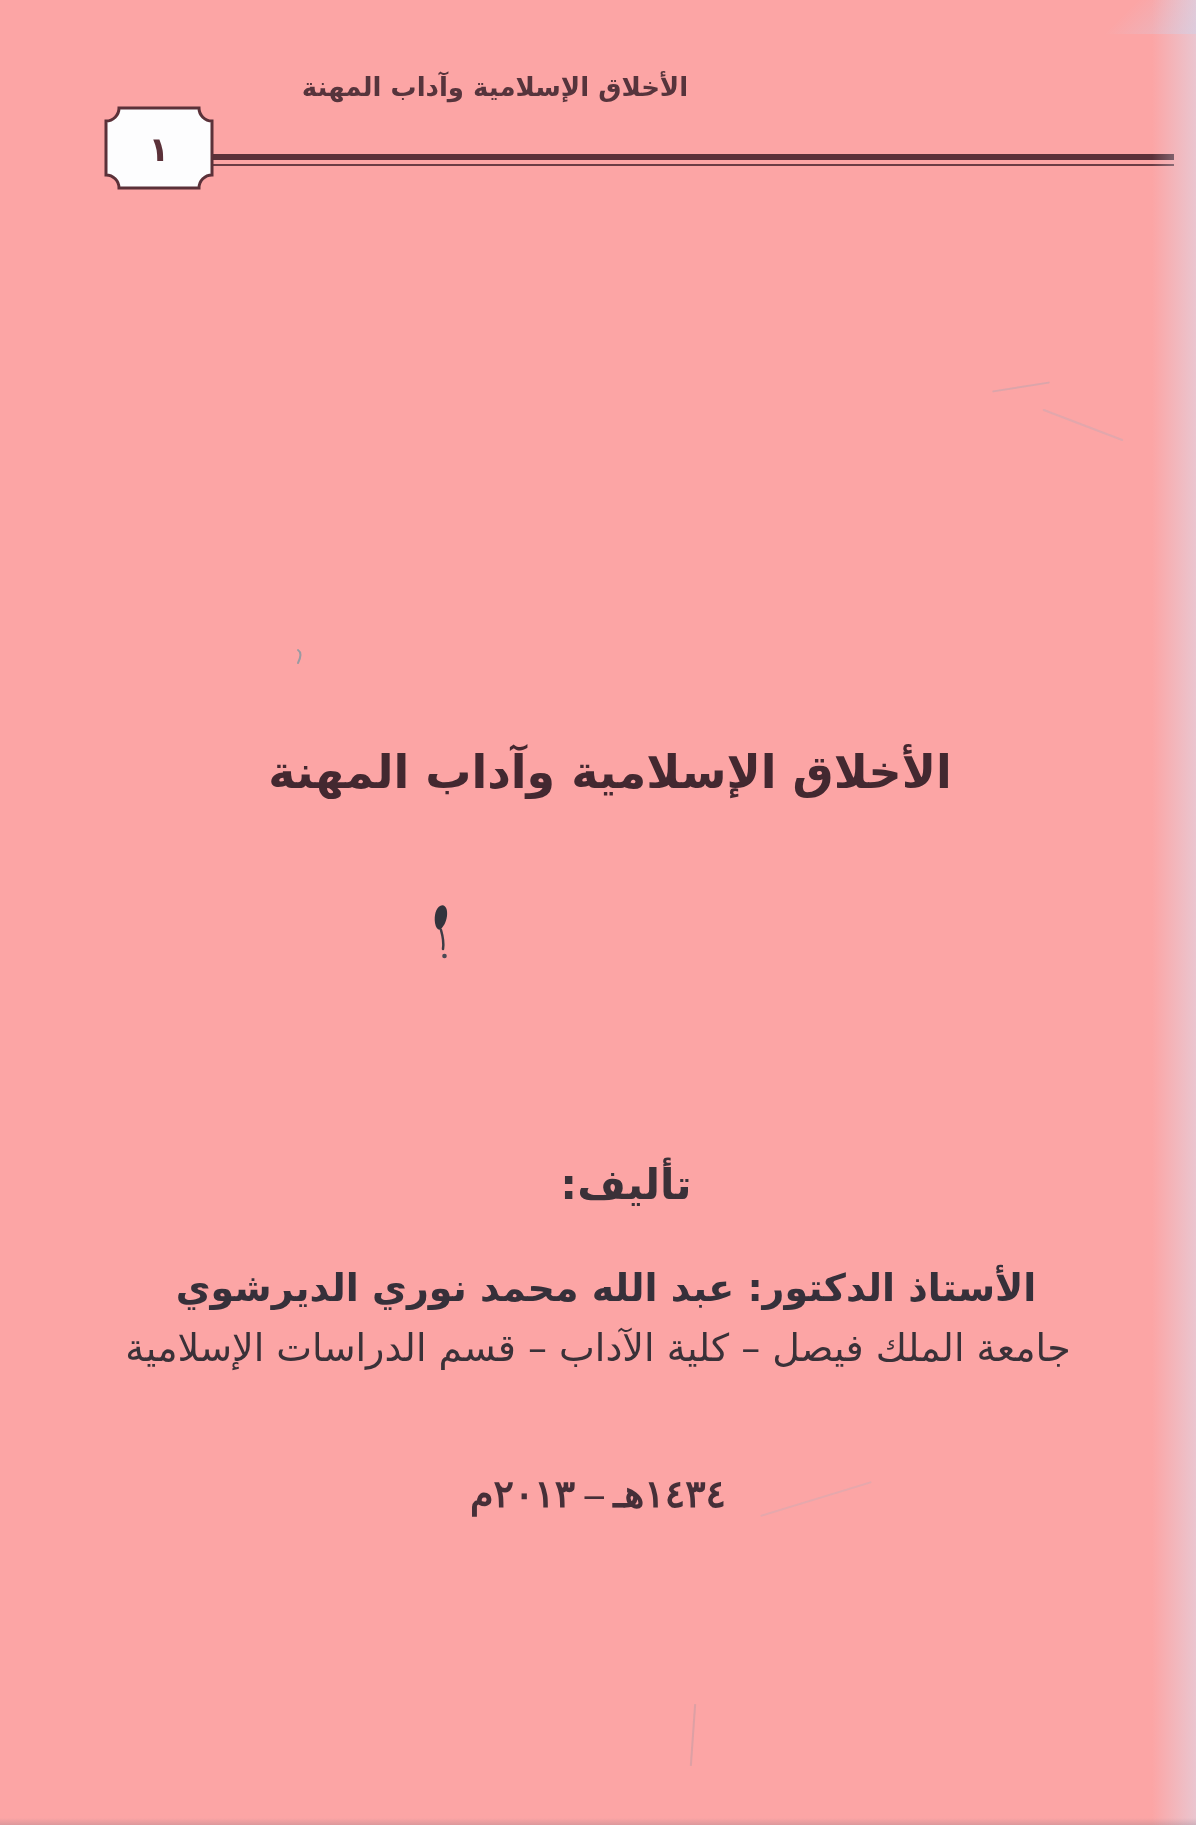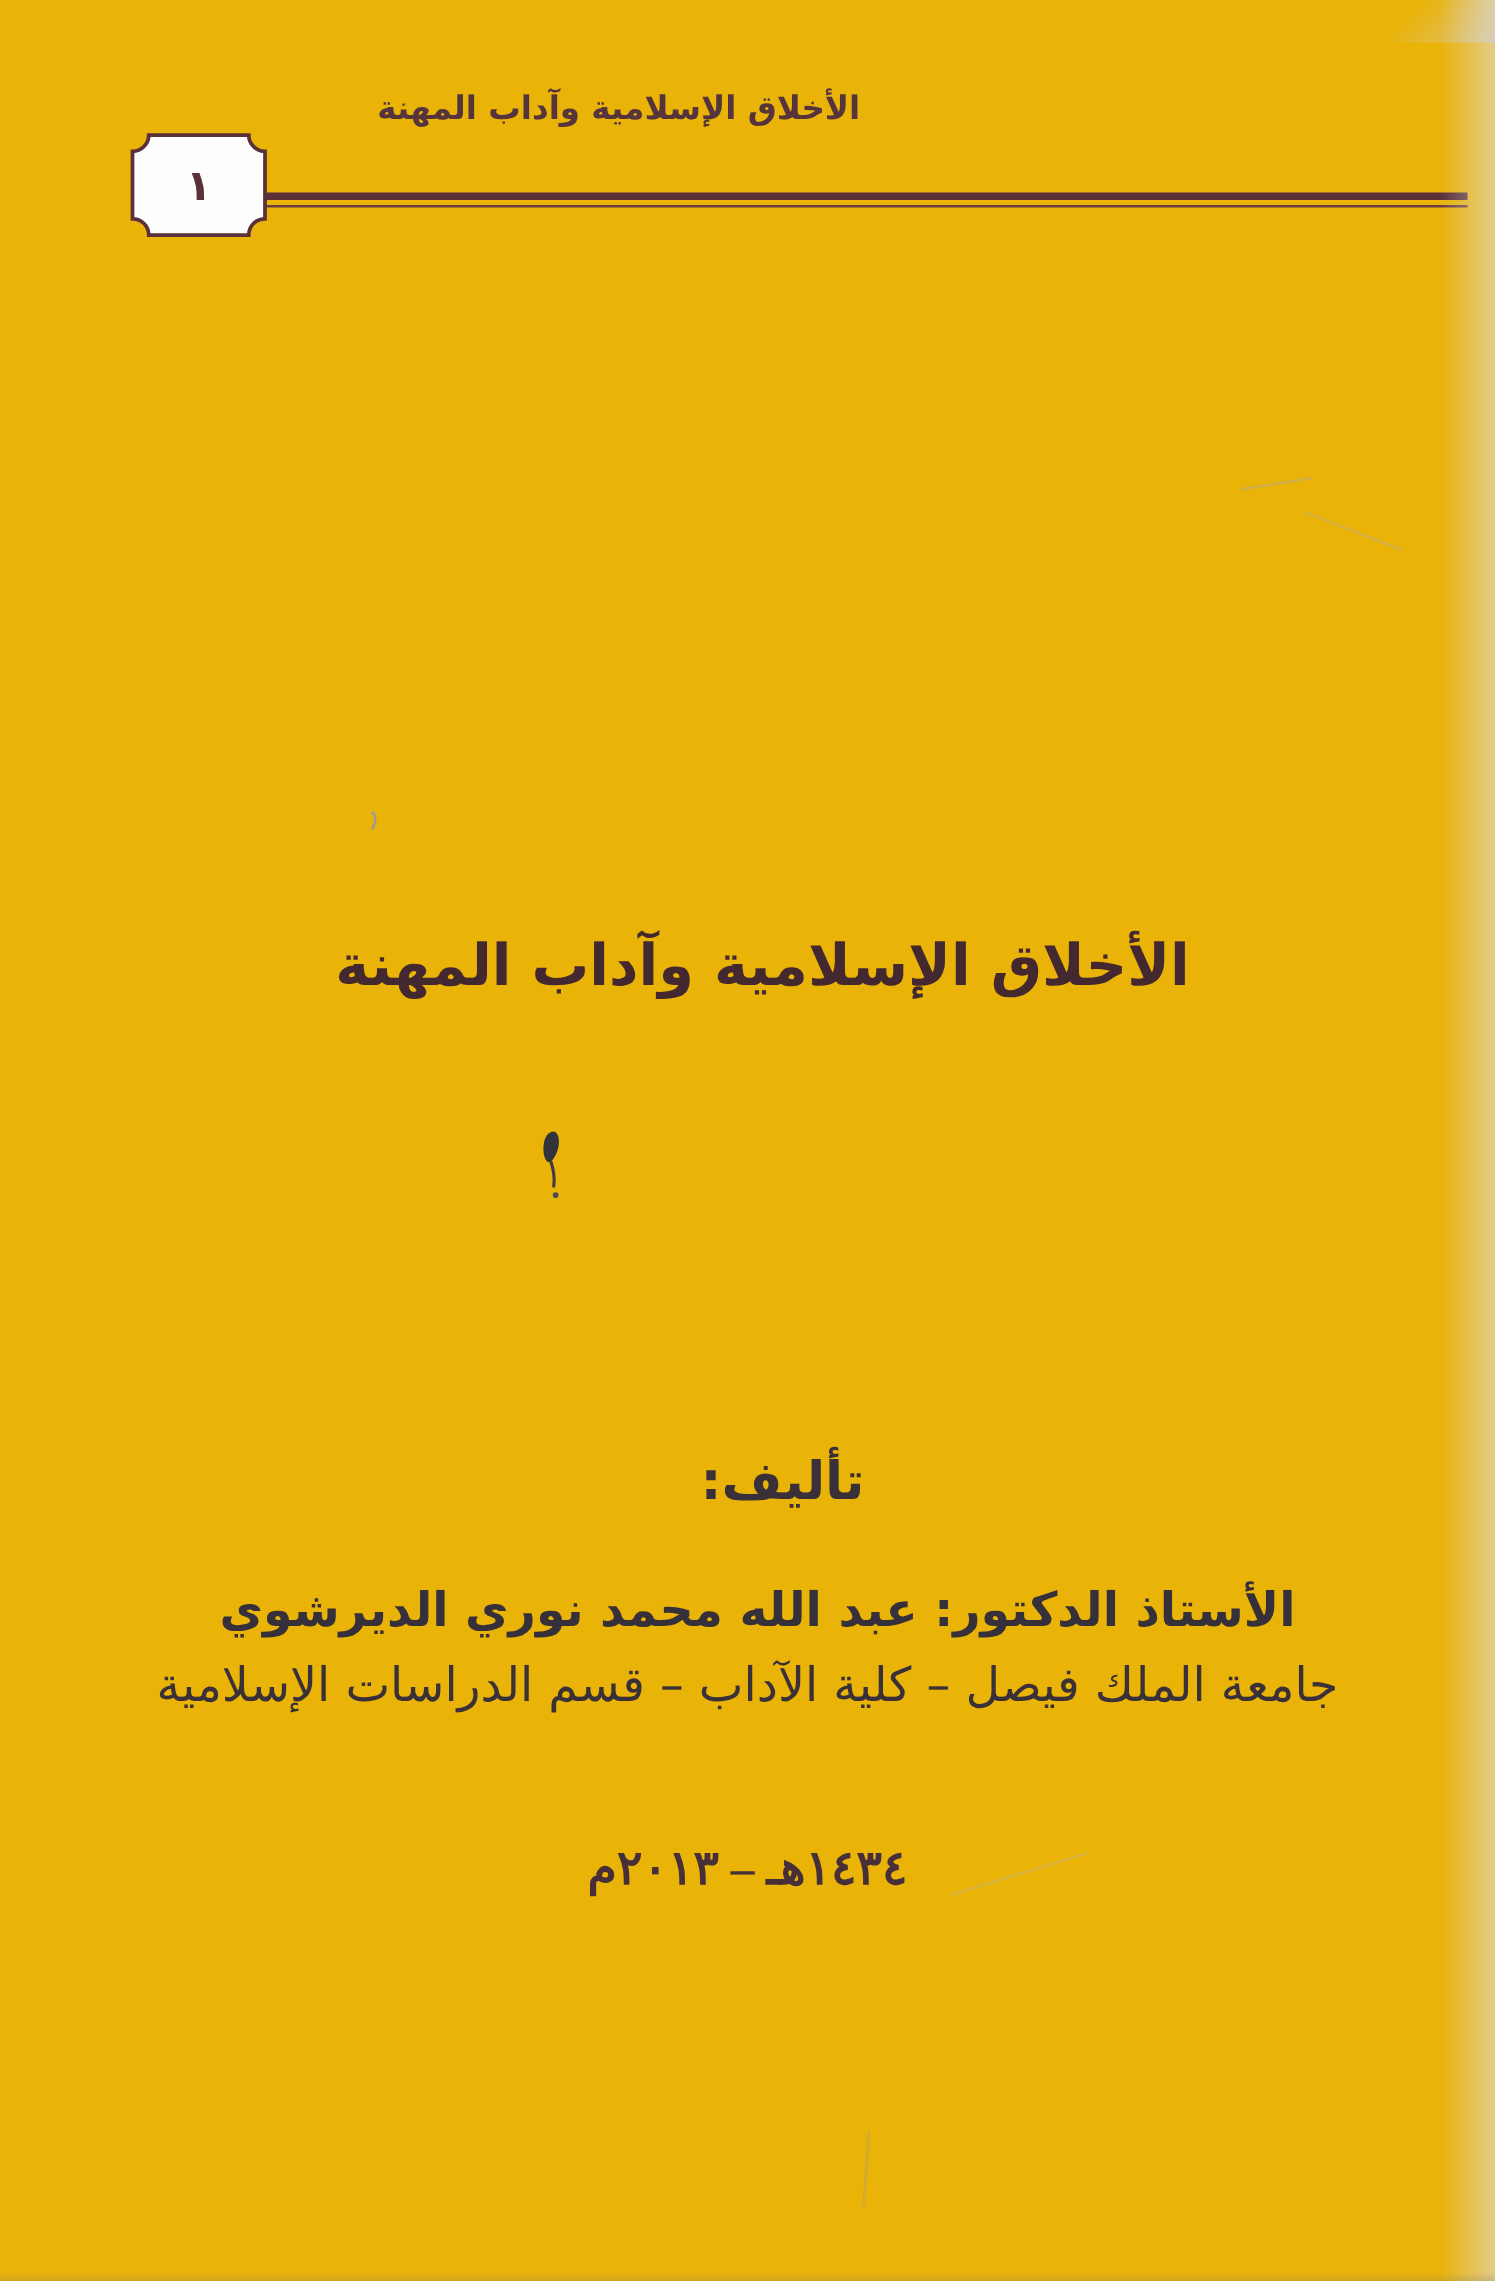--- a/index.html
+++ b/index.html
@@ -5,21 +5,21 @@
   html,body{margin:0;padding:0;}
   body{
     width:1196px;height:1825px;
     background:#ffffff;
     font-family:"DejaVu Sans", sans-serif;
     overflow:hidden;
     position:relative;
   }
   .page{
     position:absolute;inset:0;
-    background:#eab308;
+    background:#fca5a5;
   }
   
   .running-title{
     position:absolute;top:72px;left:0;width:990px;
     text-align:center;
     font-size:26px;font-weight:600;
     color:#56343c;
     direction:rtl;
     letter-spacing:0px;
   }

